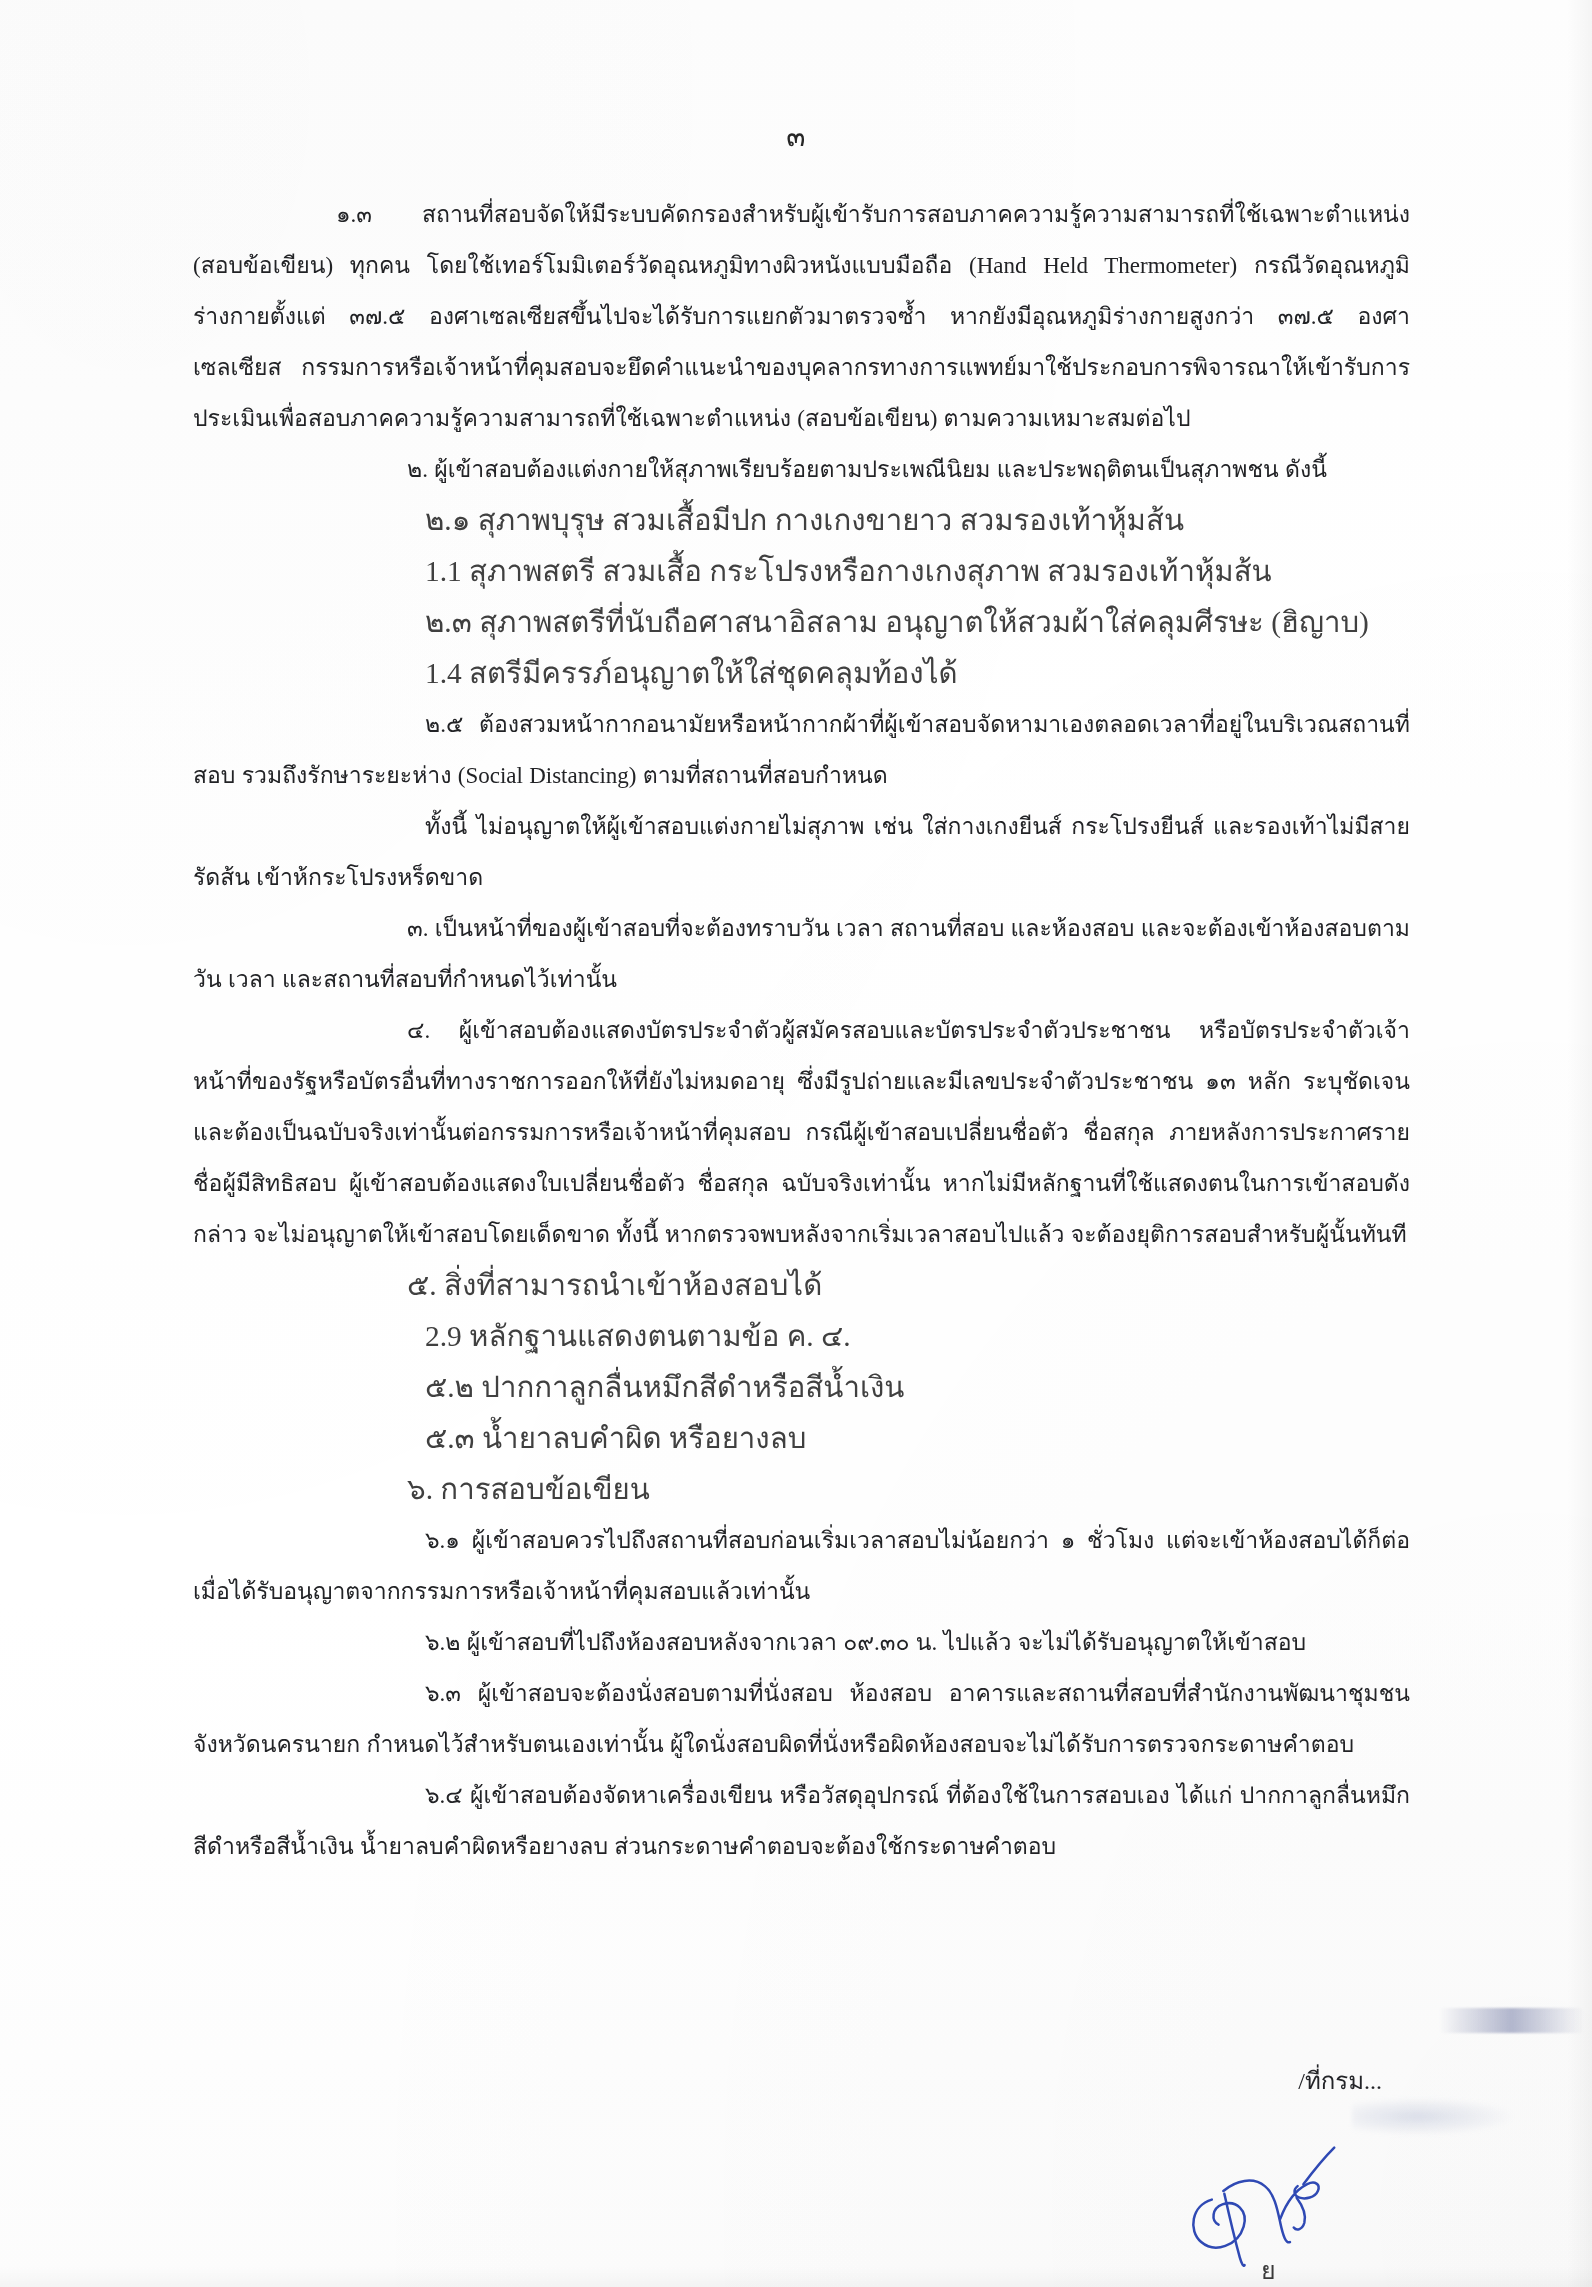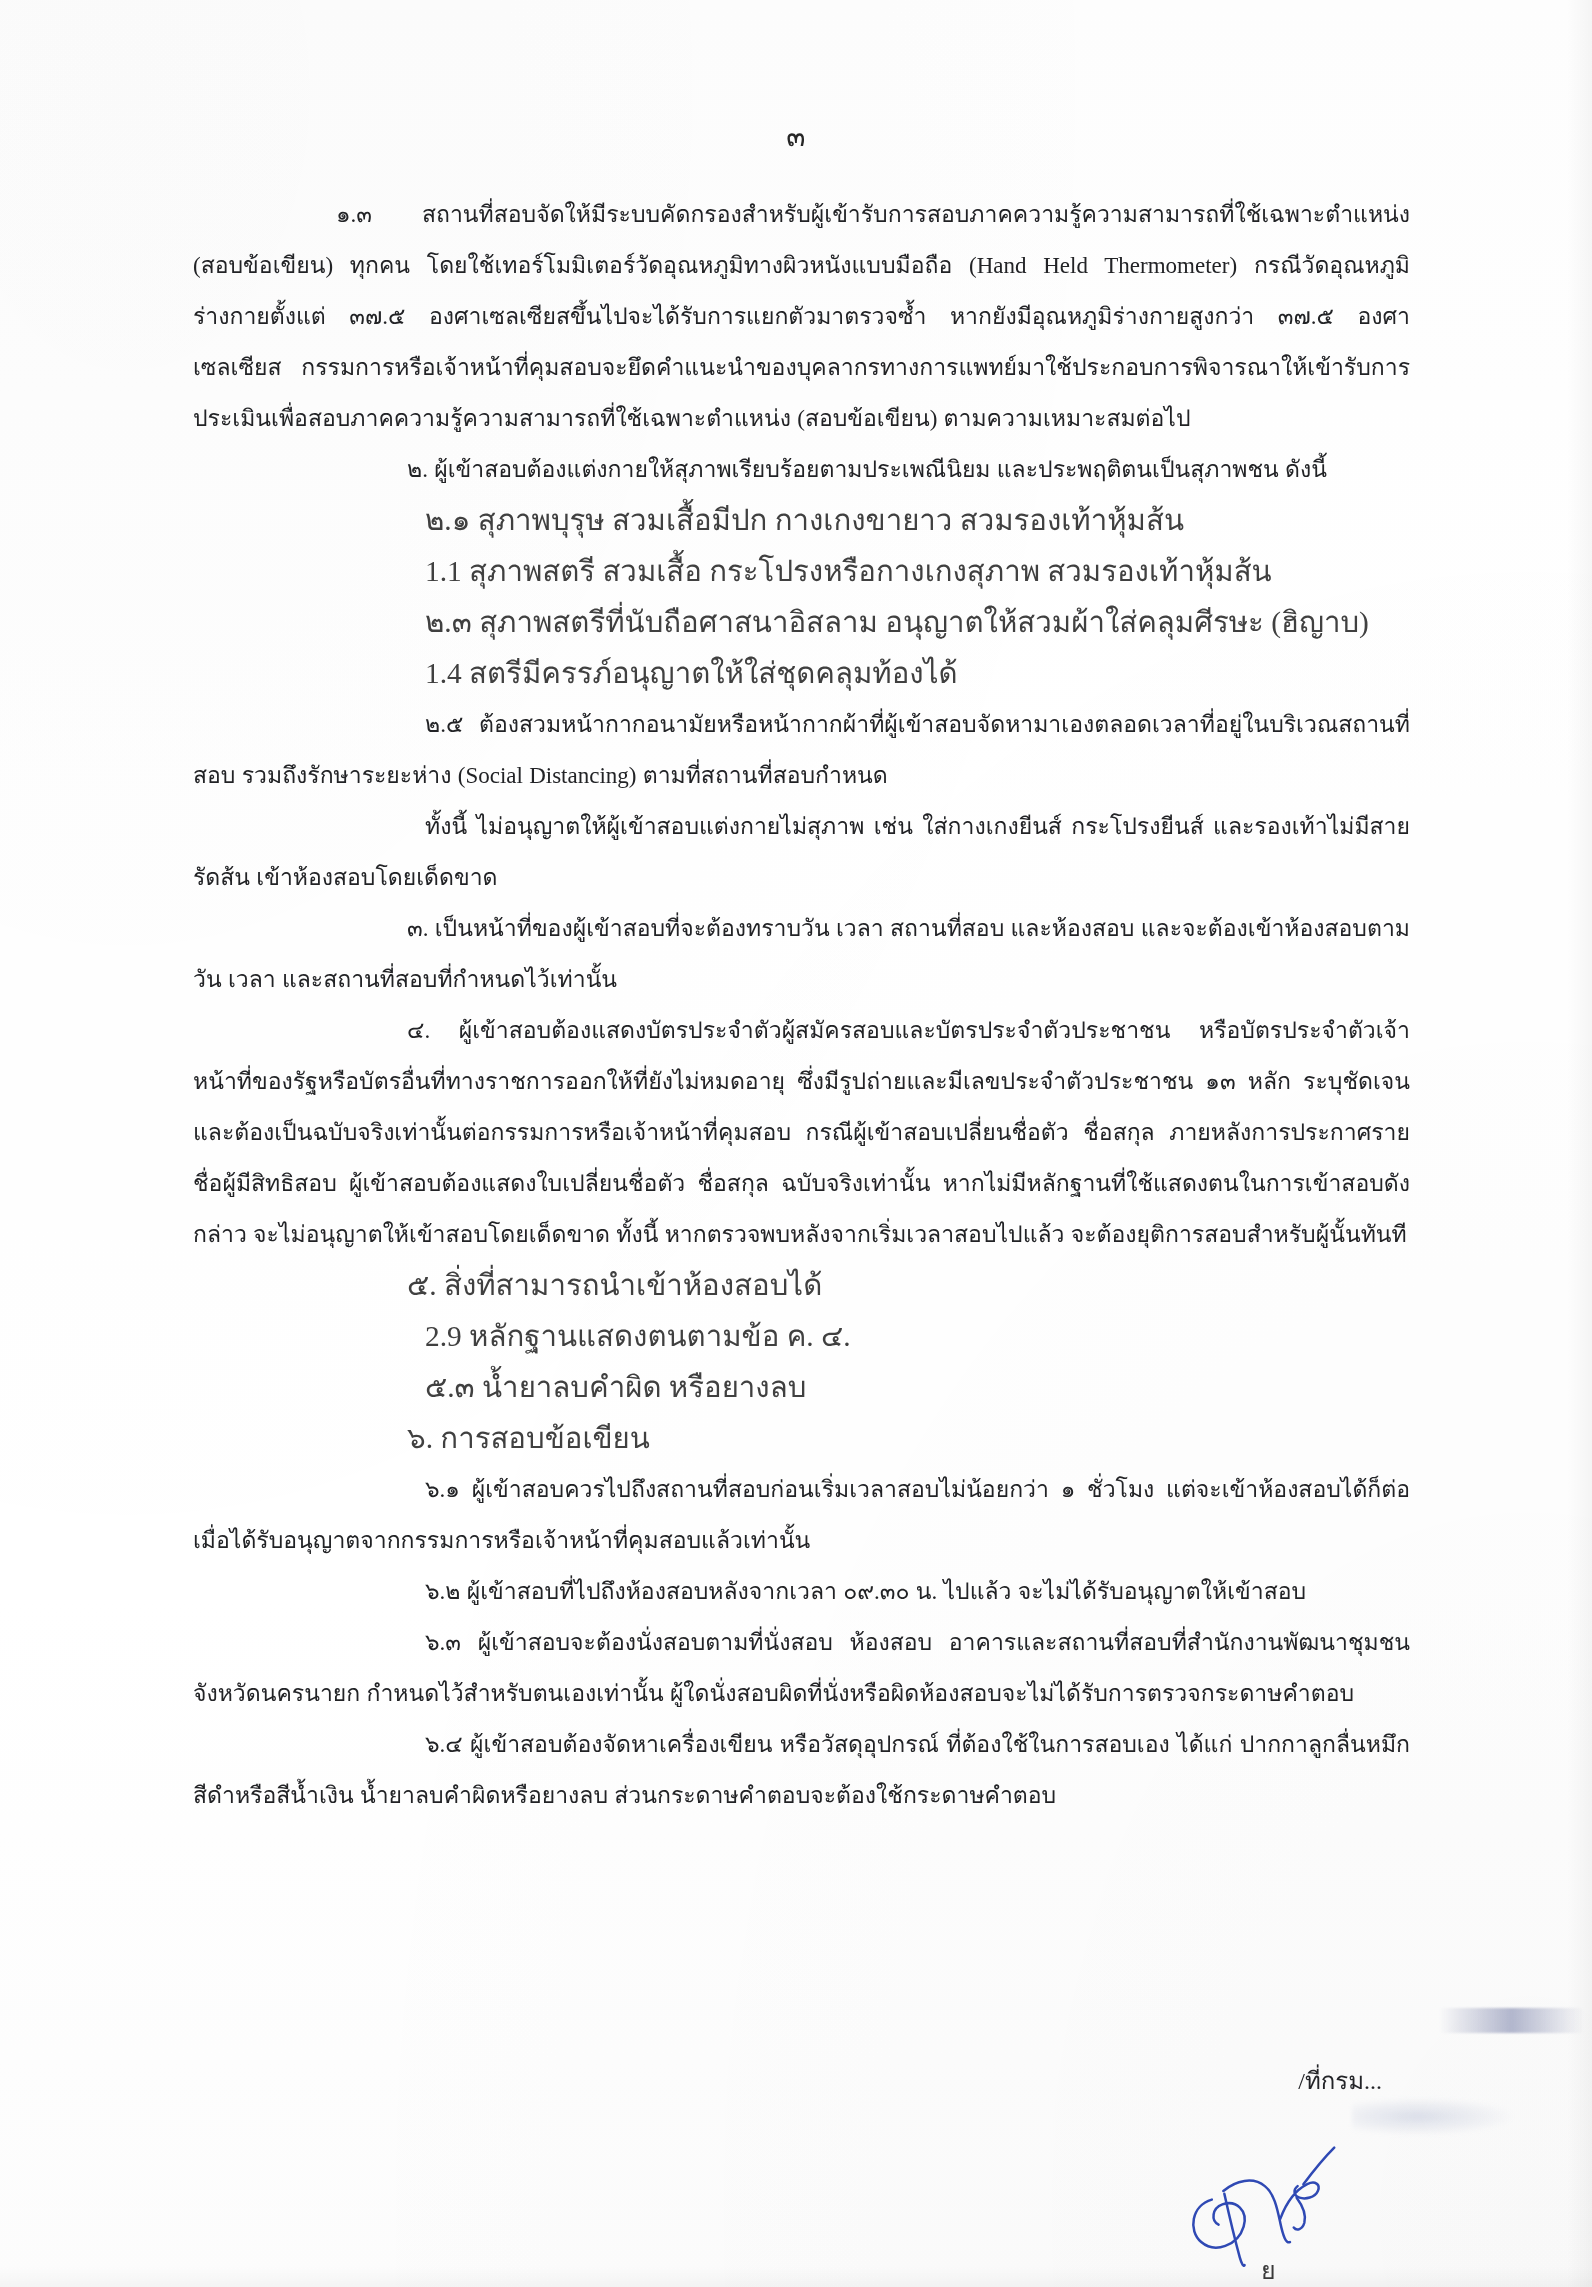--- a/index.html
+++ b/index.html
@@ -146,30 +146,31 @@
     <p class="line ind-4 gap-md">๒.๑ สุภาพบุรุษ สวมเสื้อมีปก กางเกงขายาว สวมรองเท้าหุ้มส้น</p>
 
     <p class="line ind-4 gap-sm">1.1 สุภาพสตรี สวมเสื้อ กระโปรงหรือกางเกงสุภาพ สวมรองเท้าหุ้มส้น</p>
 
     <p class="line ind-4 gap-sm">๒.๓ สุภาพสตรีที่นับถือศาสนาอิสลาม อนุญาตให้สวมผ้าใส่คลุมศีรษะ (ฮิญาบ)</p>
 
     <p class="line ind-4 gap-sm">1.4 สตรีมีครรภ์อนุญาตให้ใส่ชุดคลุมท้องได้</p>
 
     <p class="para ind-4 gap-sm">๒.๕ ต้องสวมหน้ากากอนามัยหรือหน้ากากผ้าที่ผู้เข้าสอบจัดหามาเองตลอดเวลาที่อยู่ในบริเวณสถานที่สอบ รวมถึงรักษาระยะห่าง (Social Distancing) ตามที่สถานที่สอบกำหนด</p>
 
-    <p class="para ind-4 gap-sm">ทั้งนี้ ไม่อนุญาตให้ผู้เข้าสอบแต่งกายไม่สุภาพ เช่น ใส่กางเกงยีนส์ กระโปรงยีนส์ และรองเท้าไม่มีสายรัดส้น เข้าห้องสอบโดยเด็ดขาด</p>
+    <p class="para ind-4 gap-sm">ทั้งนี้ ไม่อนุญาตให้ผู้เข้าสอบแต่งกายไม่สุภาพ เช่น ใส่กางเกงยีนส์ กระโปรงยีนส์ และรองเท้าไม่มีสายรัดส้น เข้าห้กระโปรงหร็ดขาด</p>
 
     <p class="para ind-3 gap-sm">๓. เป็นหน้าที่ของผู้เข้าสอบที่จะต้องทราบวัน เวลา สถานที่สอบ และห้องสอบ และจะต้องเข้าห้องสอบตามวัน เวลา และสถานที่สอบที่กำหนดไว้เท่านั้น</p>
 
     <p class="para ind-3 gap-sm">๔. ผู้เข้าสอบต้องแสดงบัตรประจำตัวผู้สมัครสอบและบัตรประจำตัวประชาชน หรือบัตรประจำตัวเจ้าหน้าที่ของรัฐหรือบัตรอื่นที่ทางราชการออกให้ที่ยังไม่หมดอายุ ซึ่งมีรูปถ่ายและมีเลขประจำตัวประชาชน ๑๓ หลัก ระบุชัดเจนและต้องเป็นฉบับจริงเท่านั้นต่อกรรมการหรือเจ้าหน้าที่คุมสอบ กรณีผู้เข้าสอบเปลี่ยนชื่อตัว ชื่อสกุล ภายหลังการประกาศรายชื่อผู้มีสิทธิสอบ ผู้เข้าสอบต้องแสดงใบเปลี่ยนชื่อตัว ชื่อสกุล ฉบับจริงเท่านั้น หากไม่มีหลักฐานที่ใช้แสดงตนในการเข้าสอบดังกล่าว จะไม่อนุญาตให้เข้าสอบโดยเด็ดขาด ทั้งนี้ หากตรวจพบหลังจากเริ่มเวลาสอบไปแล้ว จะต้องยุติการสอบสำหรับผู้นั้นทันที</p>
 
     <p class="line ind-3 gap-sm">๕. สิ่งที่สามารถนำเข้าห้องสอบได้</p>
 
     <p class="line ind-4 gap-sm">2.9 หลักฐานแสดงตนตามข้อ ค. ๔.</p>
 
+    <p class="line ind-4 gap-sm">๕.๒ ปากกาลูกลื่นหมึกสีดำหรือสีน้ำเงิน</p>
 
     <p class="line ind-4 gap-sm">๕.๓ น้ำยาลบคำผิด หรือยางลบ</p>
 
     <p class="line ind-3 gap-sm">๖. การสอบข้อเขียน</p>
 
     <p class="para ind-4 gap-sm">๖.๑ ผู้เข้าสอบควรไปถึงสถานที่สอบก่อนเริ่มเวลาสอบไม่น้อยกว่า ๑ ชั่วโมง แต่จะเข้าห้องสอบได้ก็ต่อเมื่อได้รับอนุญาตจากกรรมการหรือเจ้าหน้าที่คุมสอบแล้วเท่านั้น</p>
 
     <p class="para ind-4 gap-sm">๖.๒ ผู้เข้าสอบที่ไปถึงห้องสอบหลังจากเวลา ๐๙.๓๐ น. ไปแล้ว จะไม่ได้รับอนุญาตให้เข้าสอบ</p>
 
     <p class="para ind-4 gap-lg">๖.๓ ผู้เข้าสอบจะต้องนั่งสอบตามที่นั่งสอบ ห้องสอบ อาคารและสถานที่สอบที่สำนักงานพัฒนาชุมชนจังหวัดนครนายก กำหนดไว้สำหรับตนเองเท่านั้น ผู้ใดนั่งสอบผิดที่นั่งหรือผิดห้องสอบจะไม่ได้รับการตรวจกระดาษคำตอบ</p>

